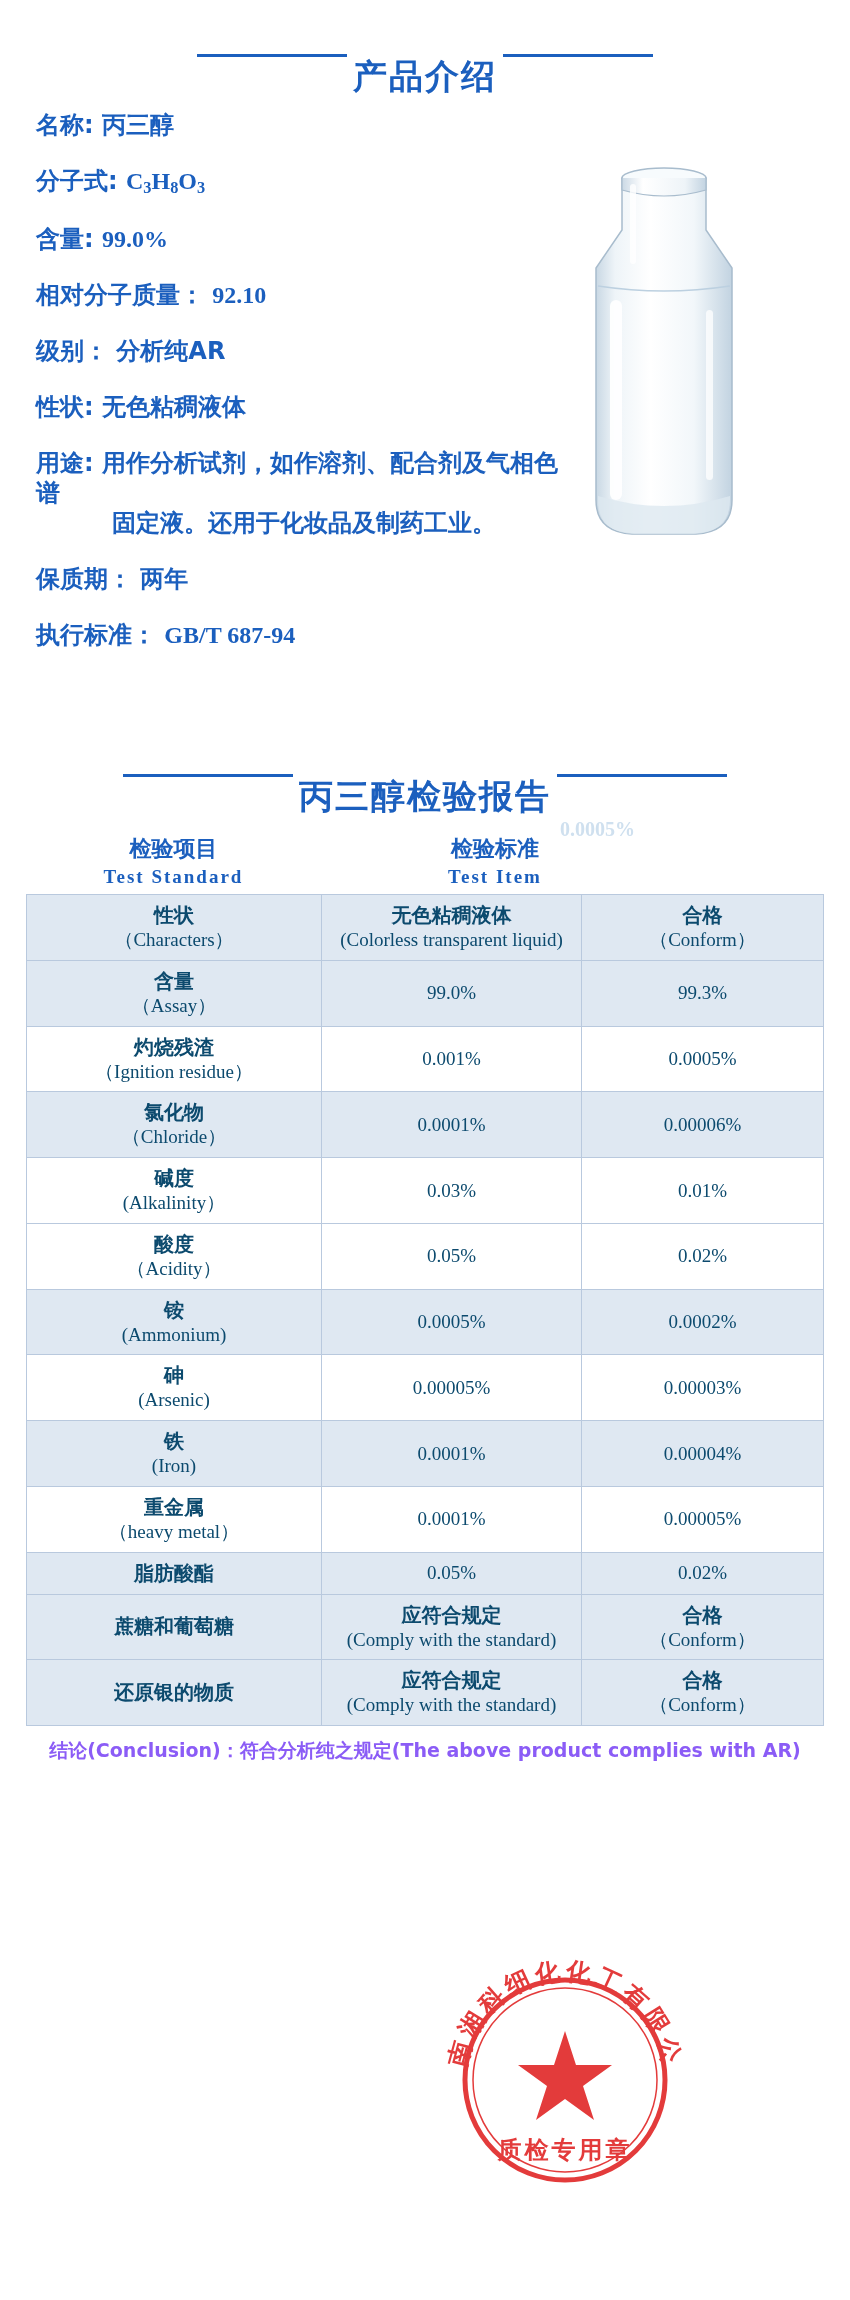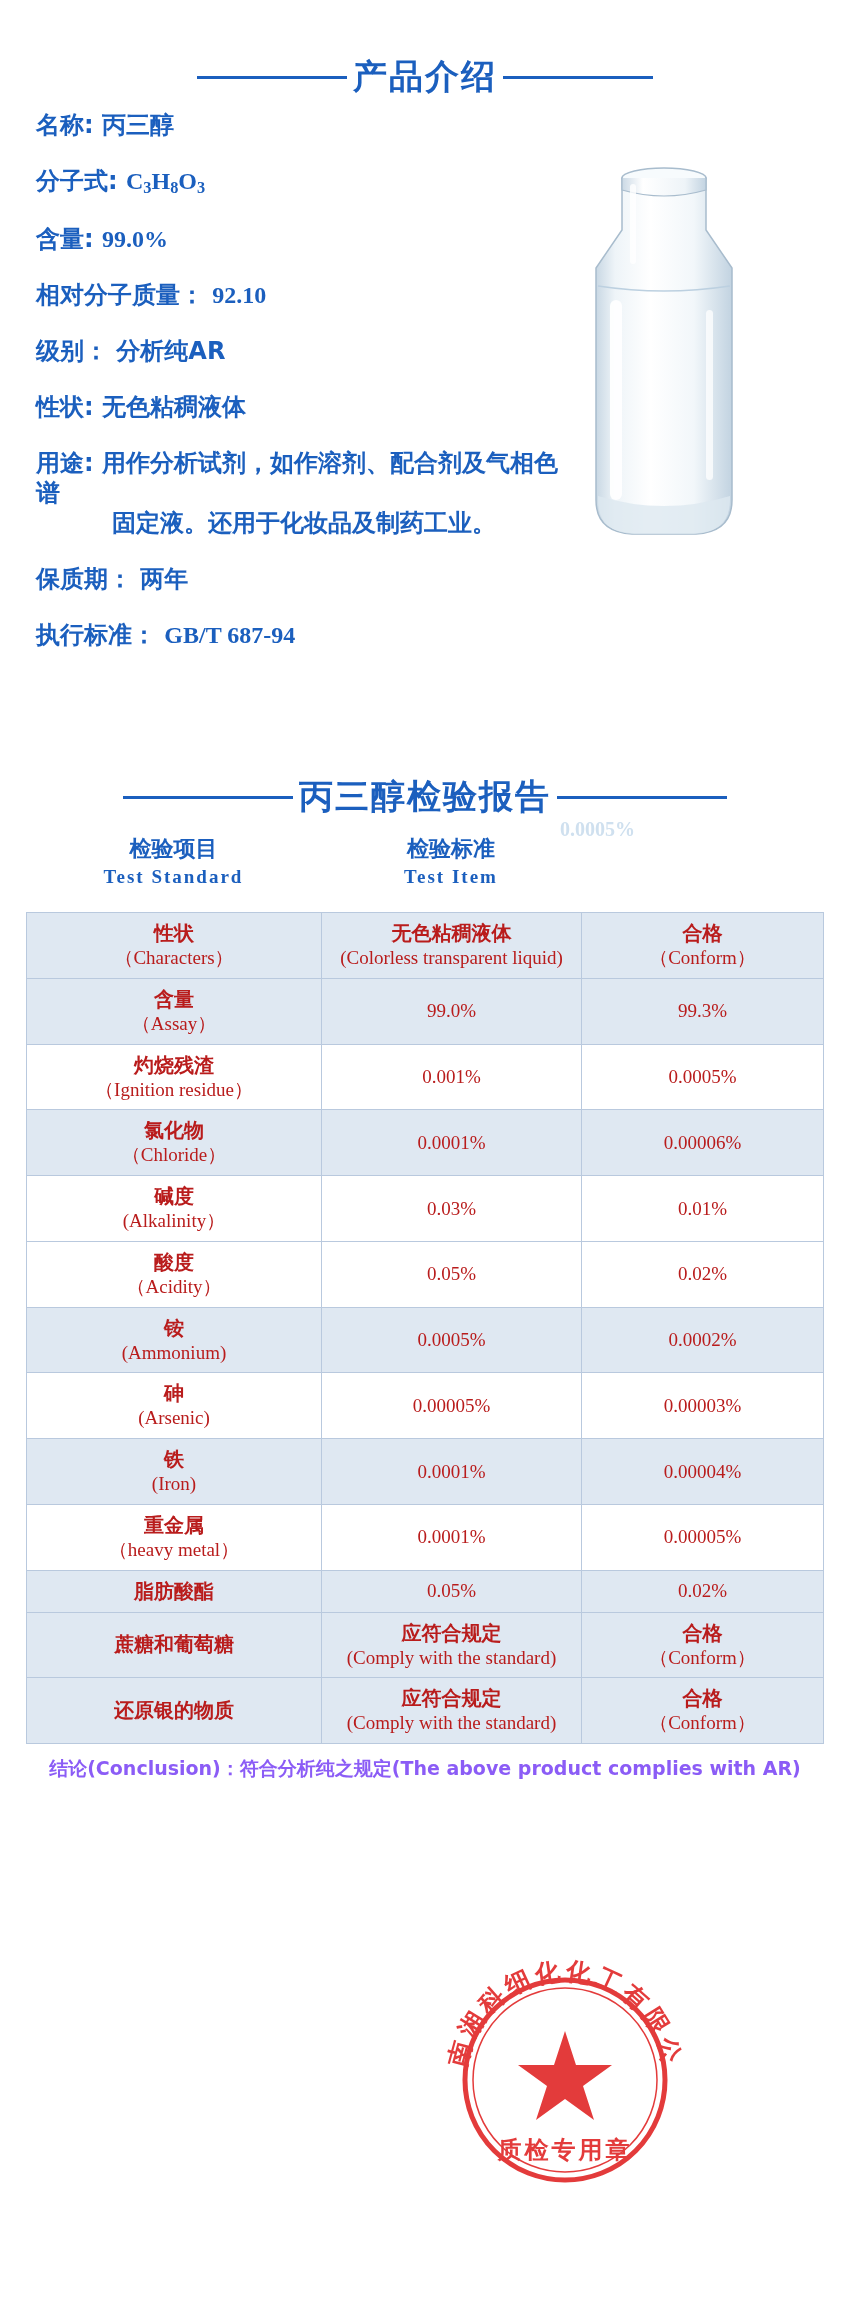--- a/index.html
+++ b/index.html
@@ -17,21 +17,20 @@
     position: relative;
     width: 850px;
     min-height: 2300px;
     box-sizing: border-box;
     padding: 30px 26px 20px 26px;
   }
 
   
   .sec-head {
     display: flex;
-    align-items: center;
     justify-content: center;
     gap: 6px;
     margin: 24px 0 10px 0;
   }
   .sec-head .rule {
     height: 3px;
     background: #1b5fbe;
     flex: 0 0 150px;
   }
   .sec-head .rule.long { flex: 0 0 170px; }
@@ -84,21 +83,22 @@
     right: 40px;
     width: 240px;
     height: 400px;
   }
   .bottle-svg { display: block; }
 
   
   .col-heads {
     display: flex;
     margin-top: 14px;
-    margin-bottom: 24px;
+    margin-bottom: 6px;
+    gap: 44px;
   }
   .col-heads .ch {
     flex: 1;
     text-align: center;
     font-family: "DejaVu Sans", sans-serif;
     font-weight: bold;
     color: #1b5fbe;
   }
   .col-heads .ch .cn {
     display: block;
@@ -123,21 +123,21 @@
   }
   table.report col.c1 { width: 295px; }
   table.report col.c2 { width: 260px; }
   table.report col.c3 { width: auto; }
 
   table.report td {
     border: 1px solid #b9c9de;
     text-align: center;
     vertical-align: middle;
     padding: 8px 4px;
-    color: #b91c1c;
+    color: #0c4a6e;
     font-family: "Liberation Serif", serif;
     font-weight: bold;
     font-size: 20px;
     line-height: 1.25;
   }
   table.report td .cn {
     display: block;
     font-family: "DejaVu Sans", sans-serif;
     font-weight: bold;
     font-size: 20px;

